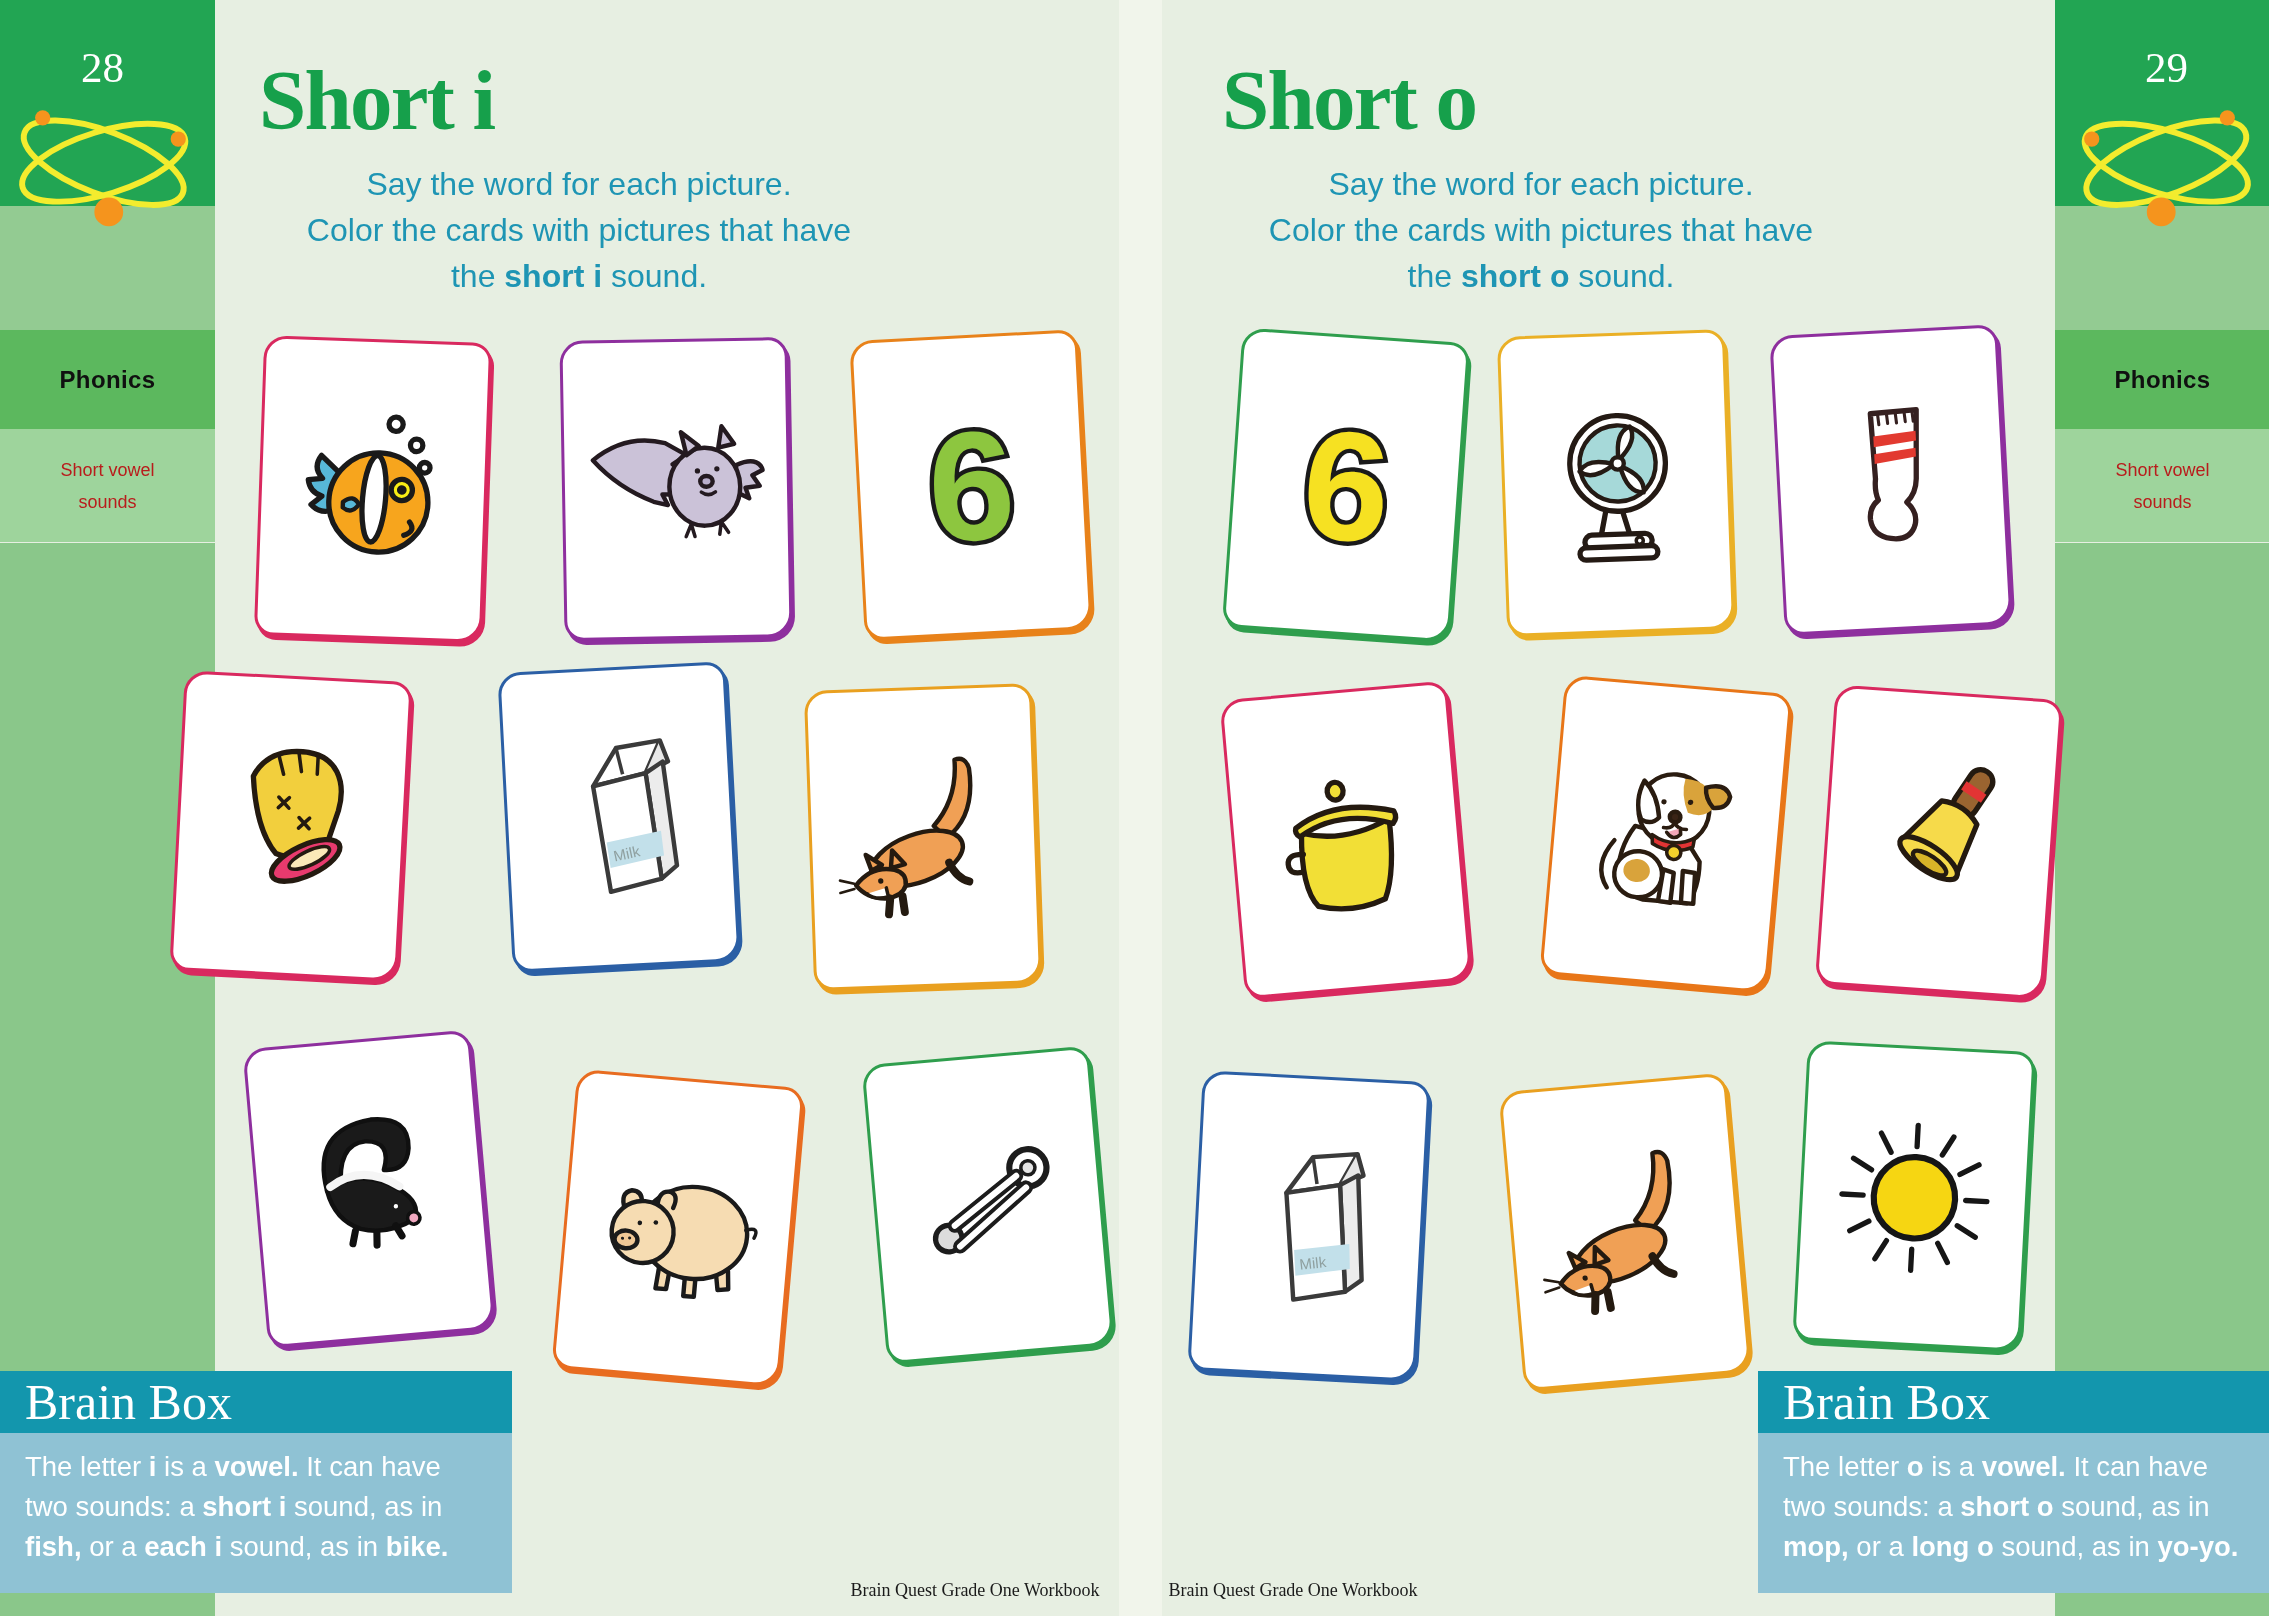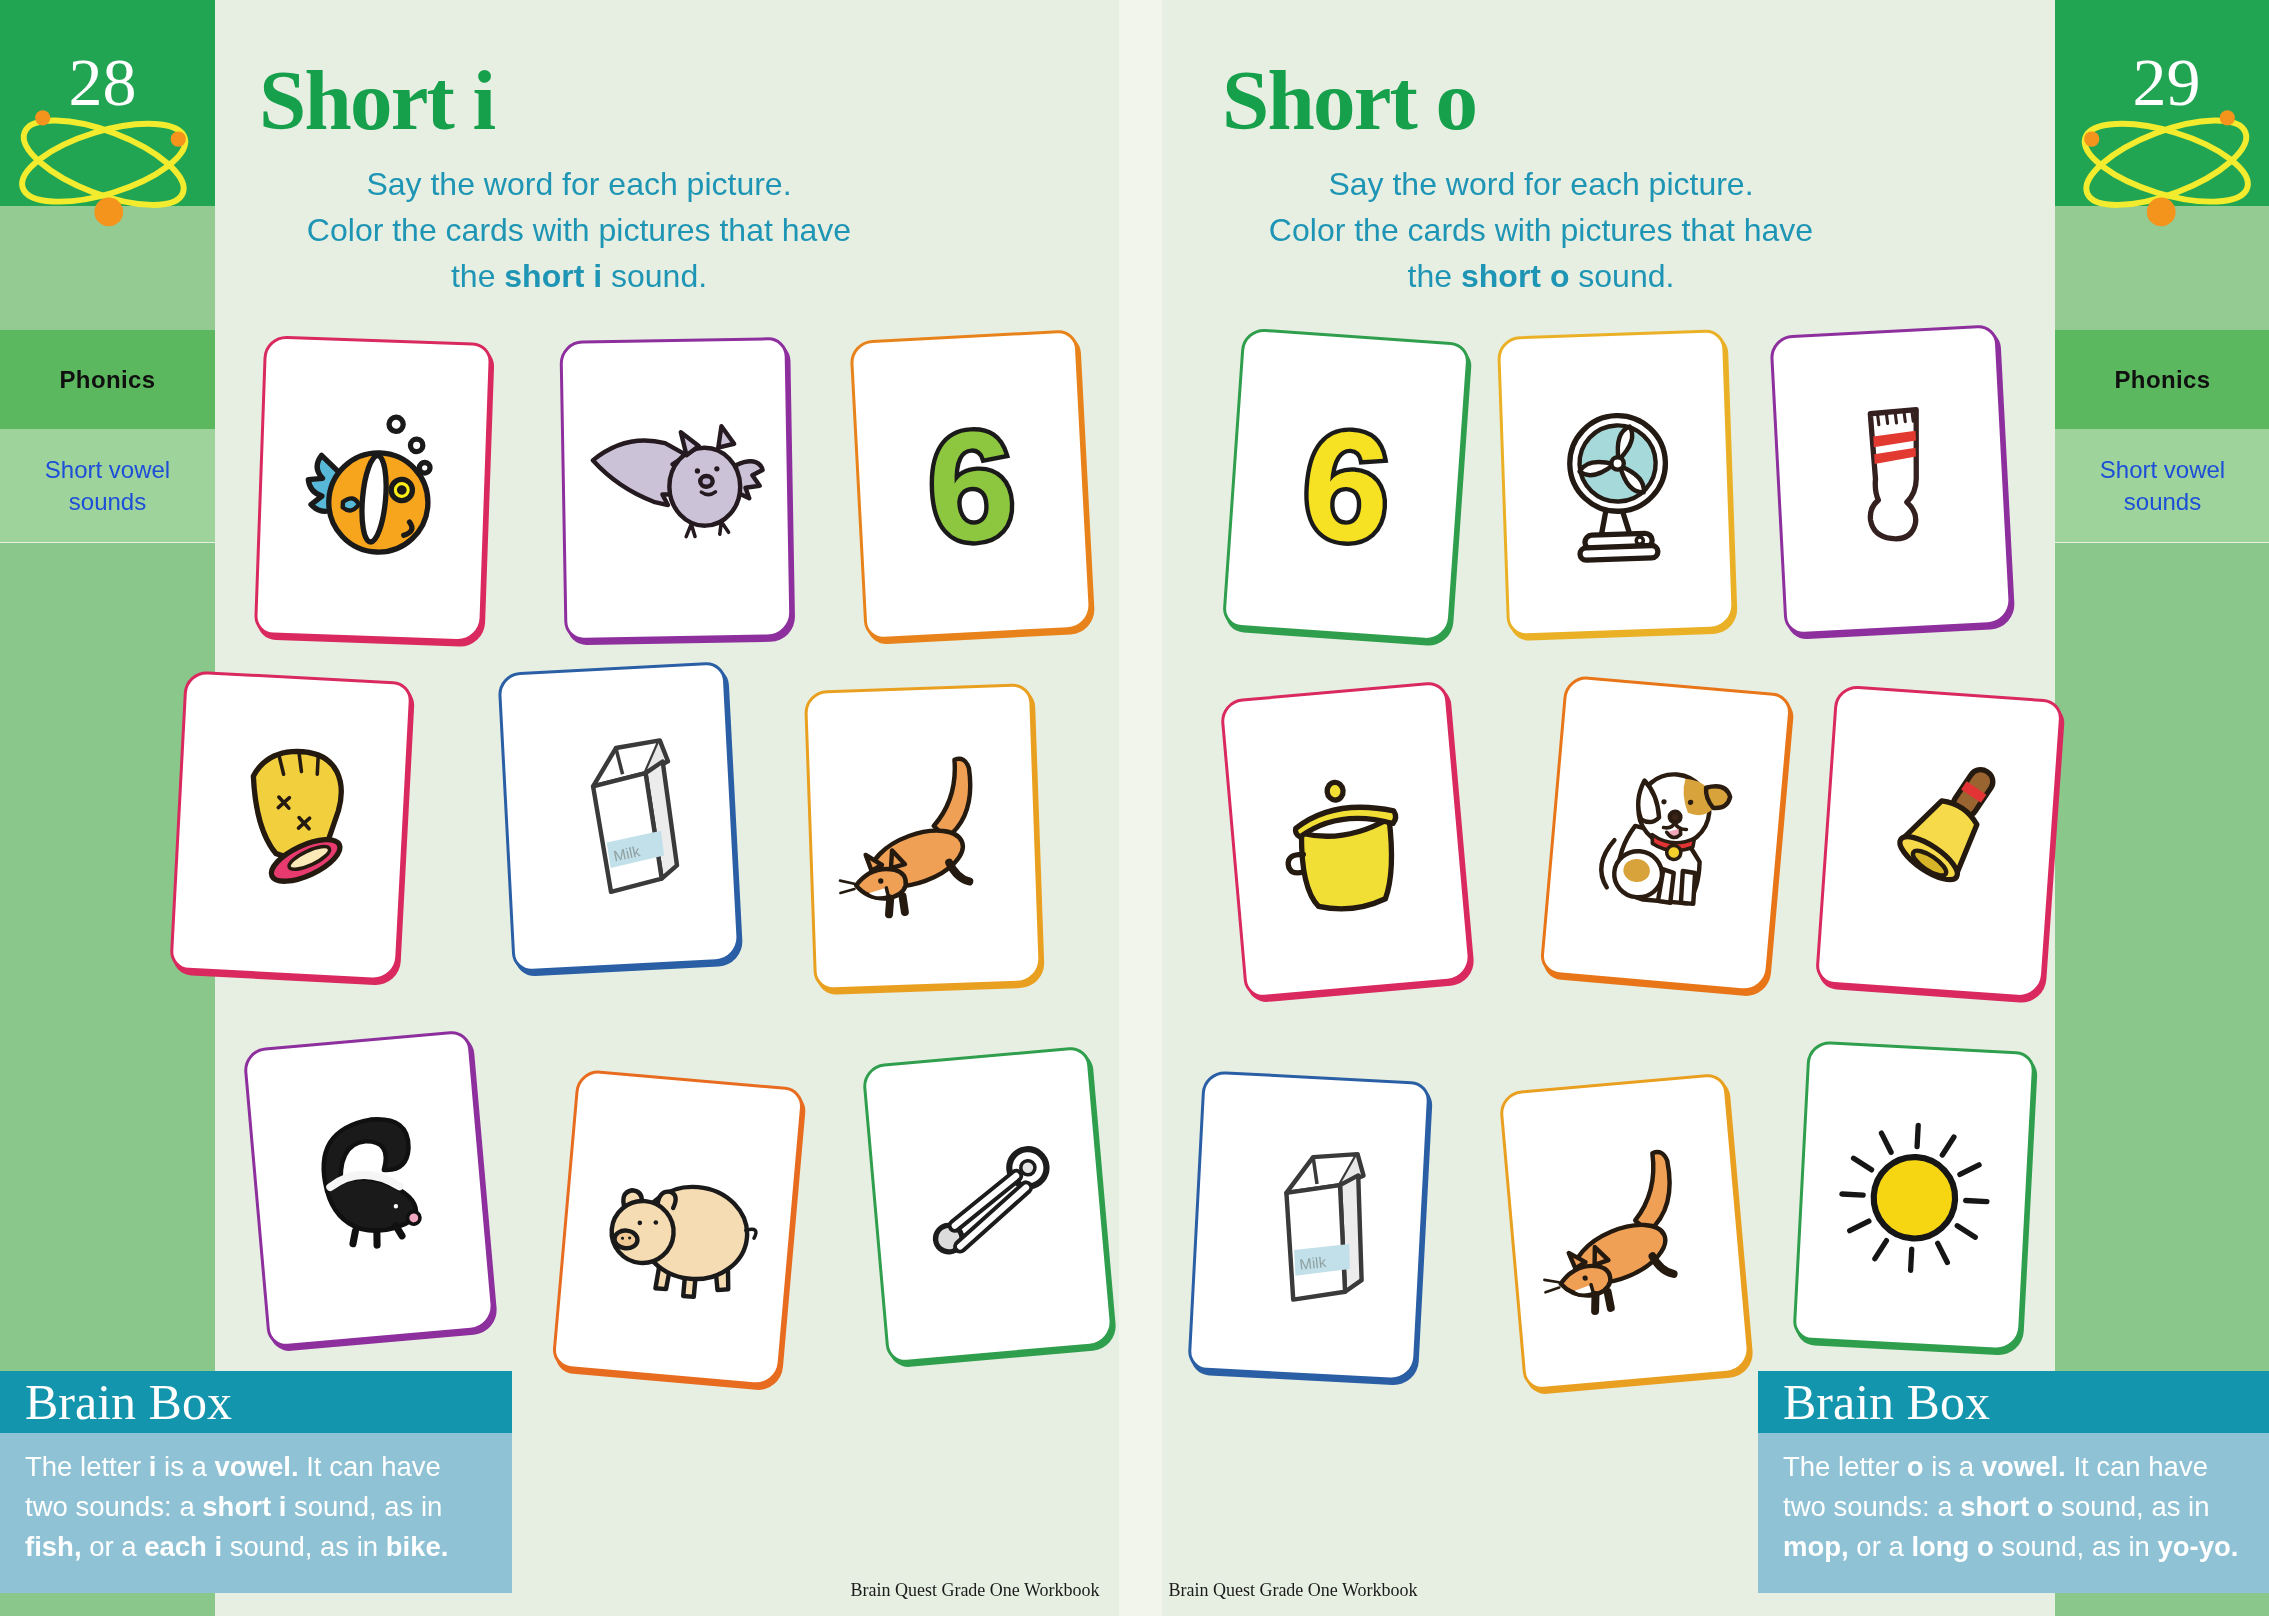--- a/index.html
+++ b/index.html
@@ -11,24 +11,24 @@
   .sidebar{position:absolute;top:0;width:215px;height:1616px;}
   .sidebar.left{left:0;}
   .sidebar.right{left:2055px;}
   .band{position:absolute;left:0;width:100%;}
   .band.dark{top:0;height:206px;background:#22a553;}
   .band.light{top:206px;height:124px;background:#93cb92;}
   .band.category{top:330px;height:99px;background:#5cb85e;display:flex;align-items:center;justify-content:center;}
   .band.topic{top:429px;height:113px;background:#9ed49c;display:flex;align-items:center;justify-content:center;text-align:center;}
   .band.body{top:543px;height:1074px;background:#8ac78a;}
   .category-label{font-weight:bold;color:#101010;font-size:24px;letter-spacing:0.4px;}
-  .topic-label{color:#1d4ed8;font-size:24px;line-height:32px;}
+  .topic-label{color:#b91c1c;font-size:18px;line-height:32px;}
   .page-number{
     position:absolute;top:43px;width:99px;text-align:center;
-    font-family:"Liberation Serif",serif;font-size:68px;color:#ffffff;
+    font-family:"Liberation Serif",serif;font-size:43px;color:#ffffff;
   }
   .page-number.left{left:53px;}
   .page-number.right{left:2117px;}
   .atom{position:absolute;top:78px;width:190px;height:161px;}
   .atom.left{left:7px;}
   .atom.right{left:2073px;transform:scaleX(-1);}
   
   .gutter{position:absolute;left:1119px;top:0;width:43px;height:1616px;background:#f1f5eb;}
   
   .page-title{

